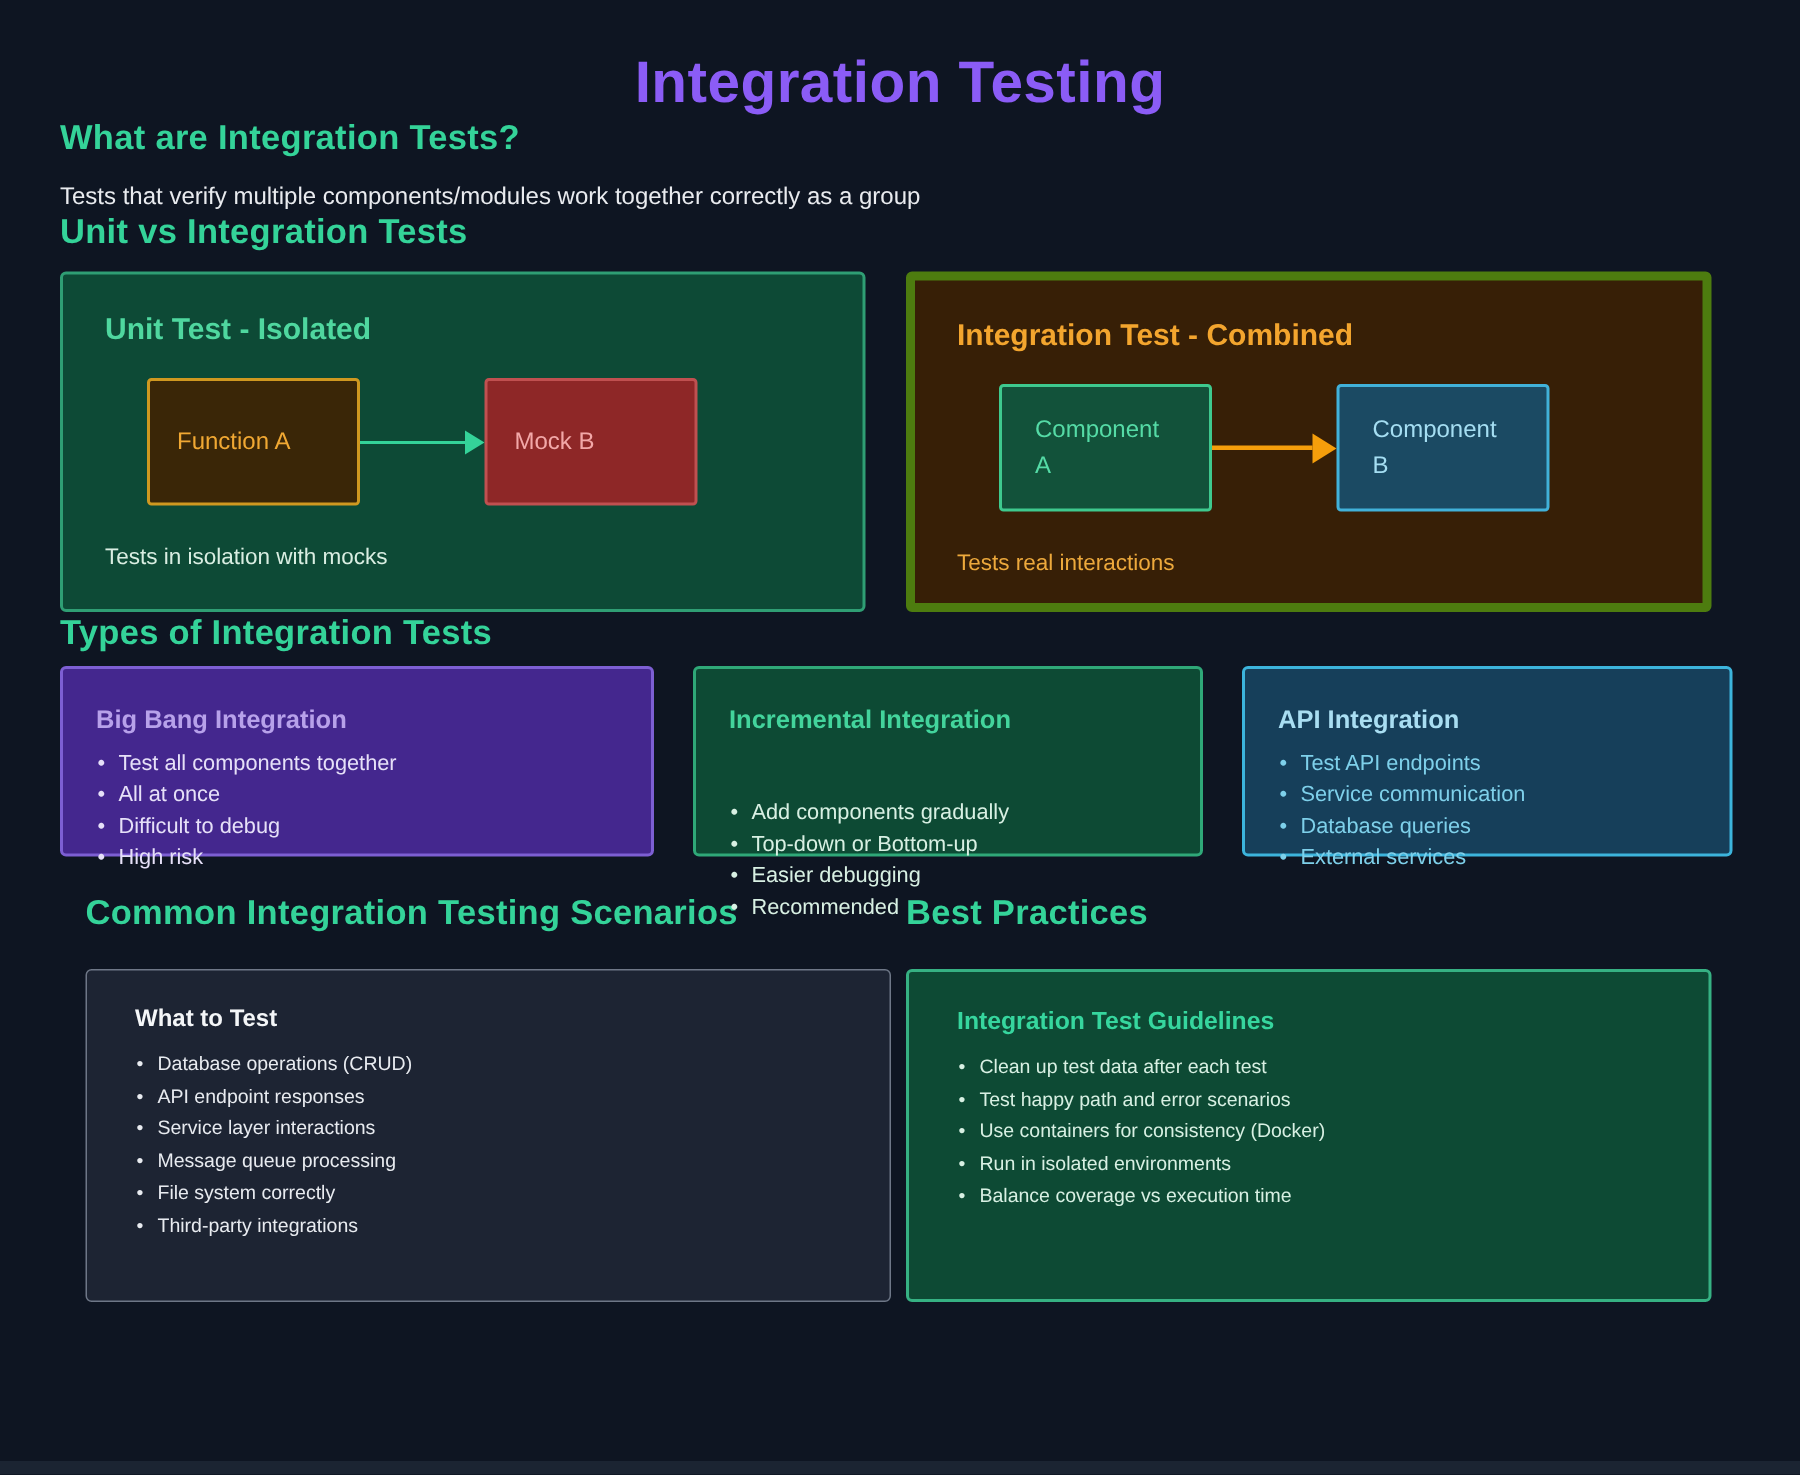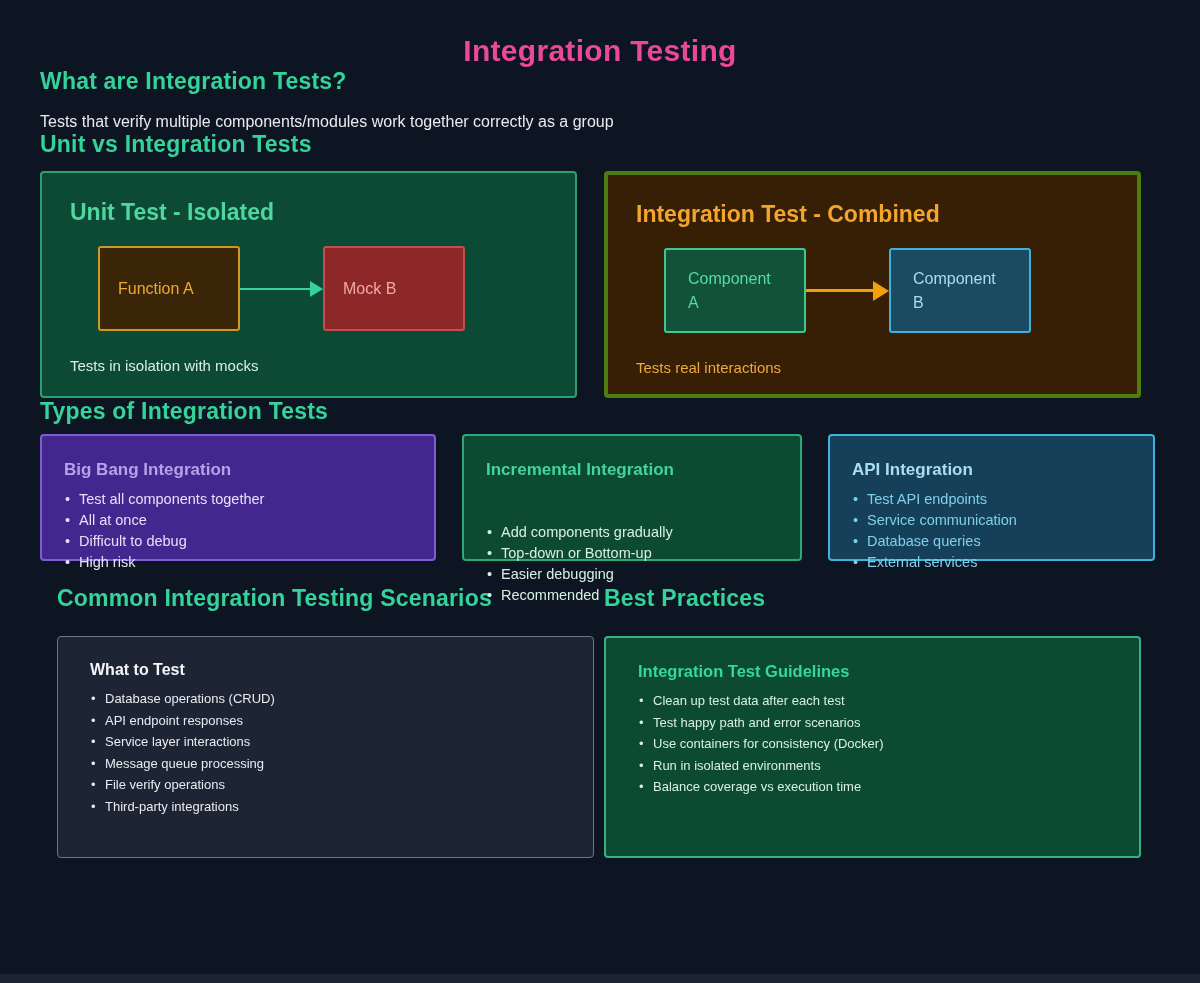--- a/index.html
+++ b/index.html
@@ -12,23 +12,23 @@
     color: #e8eaee;
     overflow: hidden;
     position: relative;
     padding-top: 28px;
   }
   .content { padding: 0 40px; }
 
   h1.page-title {
     margin: 6px 0 0;
     text-align: center;
-    font-size: 30px;
+    font-size: 39px;
     font-weight: 600;
-    color: #ec4899;
+    color: #8b5cf6;
     letter-spacing: 0.3px;
   }
   h2.section-heading {
     margin: 0;
     font-size: 23px;
     font-weight: 600;
     color: #34d399;
     letter-spacing: 0.2px;
   }
   .mt-intro   { margin-top: 48px; }
@@ -45,22 +45,22 @@
     display: grid;
     grid-template-columns: 537px 537px;
     column-gap: 27px;
   }
   .panel {
     height: 227px;
     border-radius: 4px;
     padding: 26px 28px;
   }
   .unit-panel { background: #0d4a36; border: 2px solid #2f9e74; }
-  .int-panel  { background: #371f06; border: 4px solid #4d7c0f; }
-  .panel-title { font-size: 23px; font-weight: 600; }
+  .int-panel  { background: #371f06; border: 6px solid #4d7c0f; }
+  .panel-title { font-size: 20px; font-weight: 600; }
   .unit-panel .panel-title { color: #4fd79f; }
   .int-panel  .panel-title { color: #f3a52e; }
 
   .diagram {
     display: flex;
     align-items: center;
     margin-left: 28px;
     margin-top: 20px;
     height: 85px;
   }
@@ -226,21 +226,21 @@
 
     <div>
       <h2 class="section-heading">Common Integration Testing Scenarios</h2>
       <div class="bottom-panel scenarios-panel">
         <div class="panel-heading">What to Test</div>
         <ul class="bullets">
           <li>Database operations (CRUD)</li>
           <li>API endpoint responses</li>
           <li>Service layer interactions</li>
           <li>Message queue processing</li>
-          <li>File verify operations</li>
+          <li>File system correctly</li>
           <li>Third-party integrations</li>
         </ul>
       </div>
     </div>
 
     <div>
       <h2 class="section-heading">Best Practices</h2>
       <div class="bottom-panel guidelines-panel">
         <div class="panel-heading">Integration Test Guidelines</div>
         <ul class="bullets">

